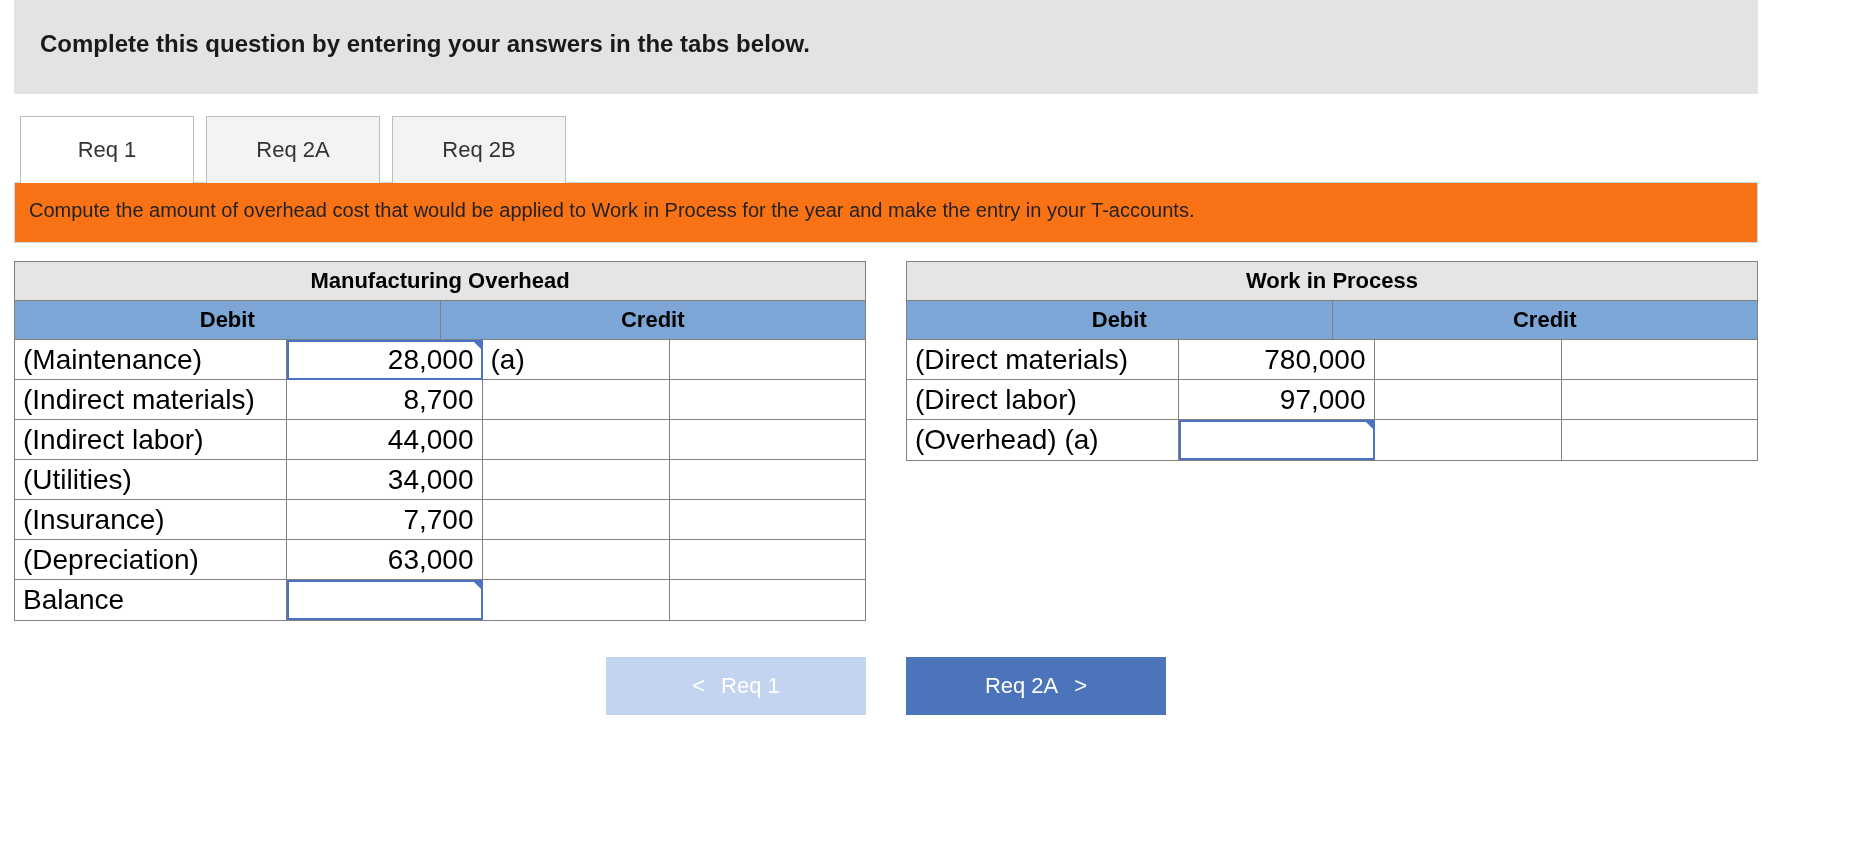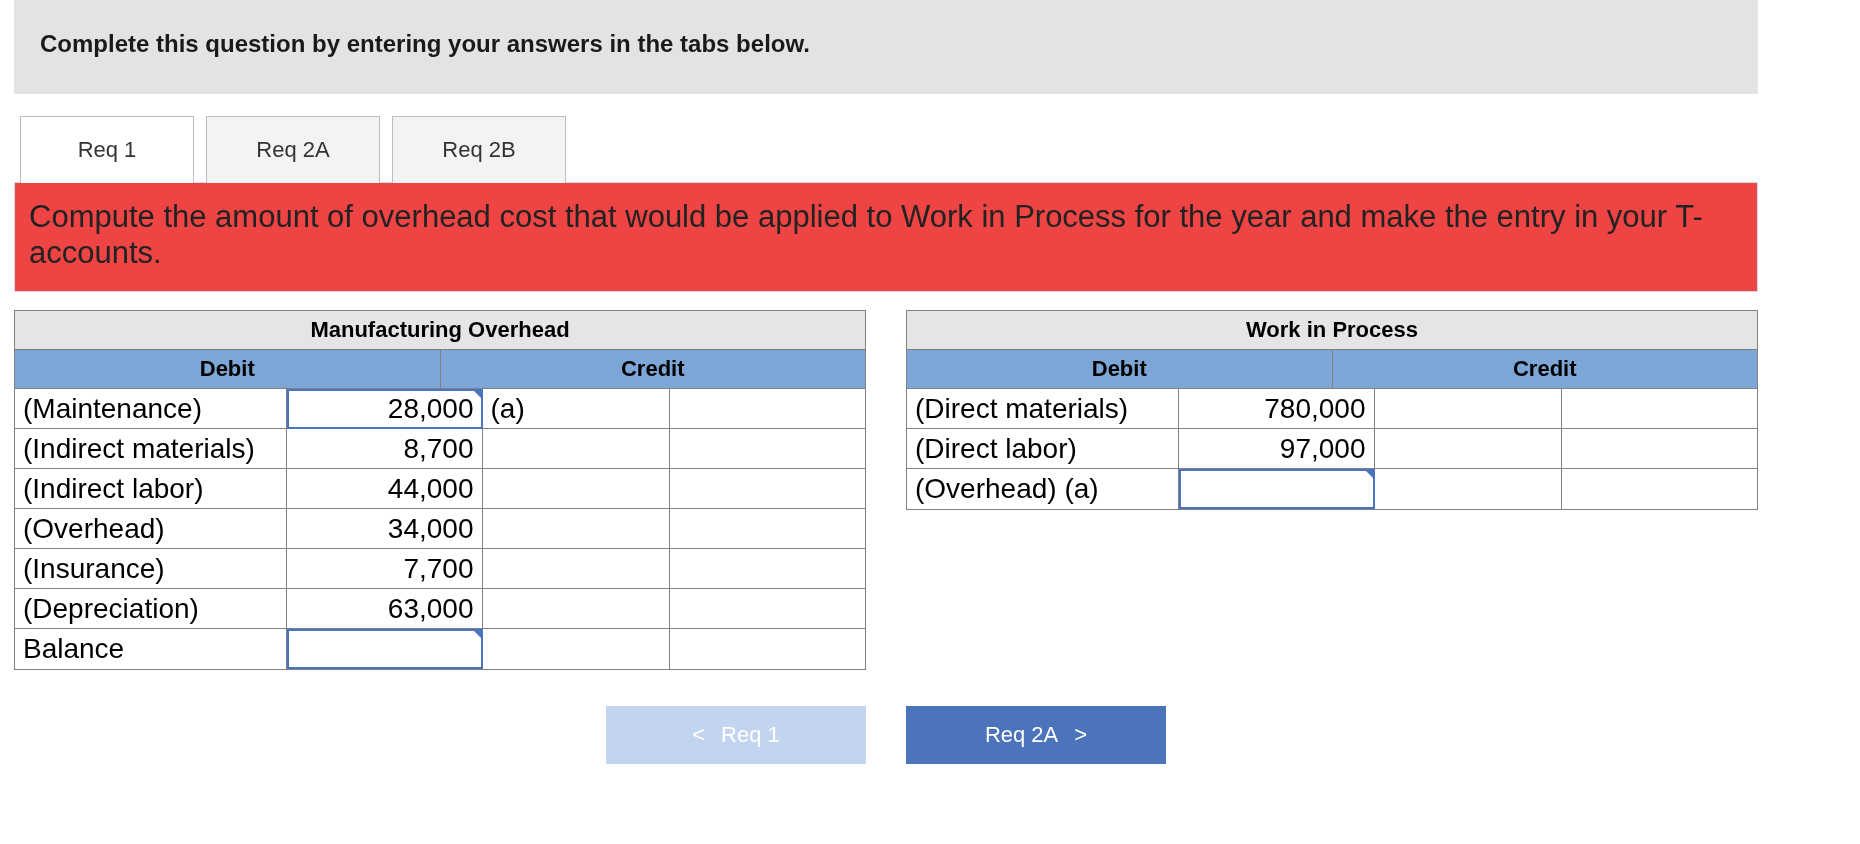--- a/index.html
+++ b/index.html
@@ -47,24 +47,24 @@
   .tab.active {
     background: #ffffff;
     border-top: 1px solid #bdbdbd;
   }
   .tab.inactive {
     background: #f3f3f3;
   }
 
   
   .question-prompt {
-    background: #ef4444;
+    background: #f97316;
     border: 1px solid #cfdce6;
     padding: 16px 14px 20px 14px;
-    font-size: 31px;
+    font-size: 20px;
     color: #222;
     margin-top: -1px;
   }
 
   
   .tables {
     display: flex;
     gap: 40px;
     margin-top: 18px;
   }
@@ -216,21 +216,21 @@
         </div>
 
         <div class="row">
           <div class="cell name">(Indirect labor)</div>
           <div class="cell dval">44,000</div>
           <div class="cell cname"></div>
           <div class="cell cval"></div>
         </div>
 
         <div class="row">
-          <div class="cell name">(Overhead)</div>
+          <div class="cell name">(Utilities)</div>
           <div class="cell dval">34,000</div>
           <div class="cell cname"></div>
           <div class="cell cval"></div>
         </div>
 
         <div class="row">
           <div class="cell name">(Insurance)</div>
           <div class="cell dval">7,700</div>
           <div class="cell cname"></div>
           <div class="cell cval"></div>

